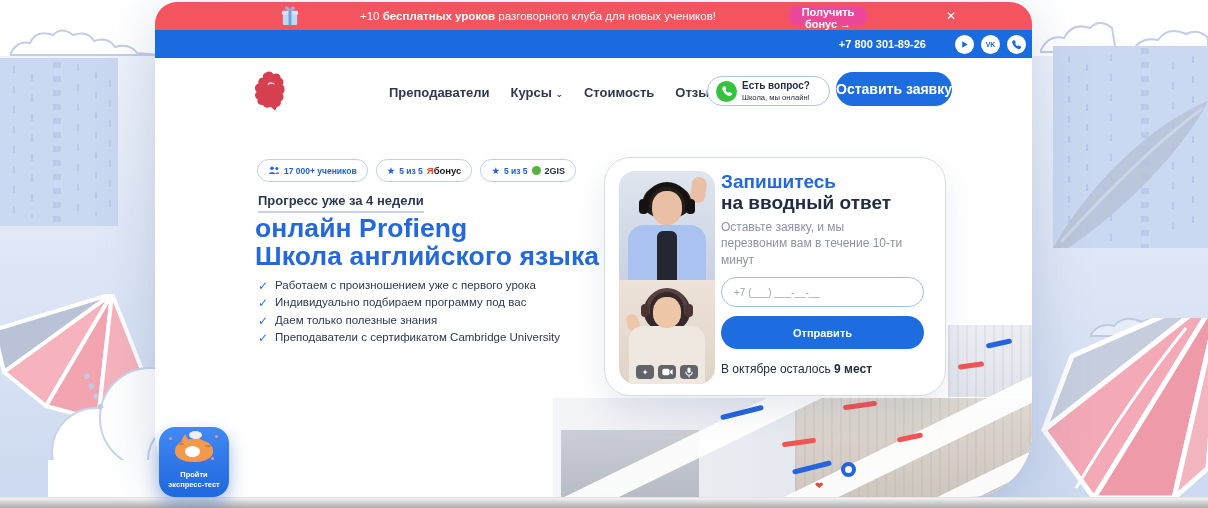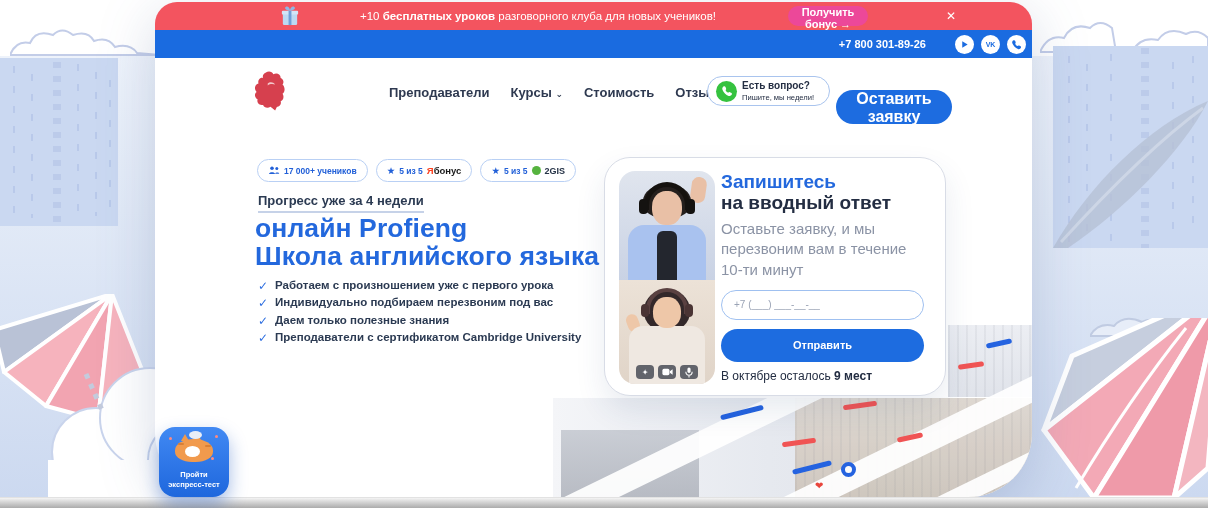--- a/index.html
+++ b/index.html
@@ -49,39 +49,39 @@
   .logoTag{margin-top:3px;font-size:6.8px;color:#d6404e;line-height:1.35}
   .hnav{position:absolute;left:234px;top:27px;display:flex;gap:21px;font-size:13px;font-weight:700;color:#2e3950}
   .hnav a{color:#2e3950;text-decoration:none;cursor:pointer;white-space:nowrap}
   .hChev{font-size:9px;color:#2e3950}
   .waPill{position:absolute;left:552px;top:18px;width:123px;height:30px;border:1px solid #a9c4ee;
     border-radius:16px;background:#fff;display:flex;align-items:center;gap:5px;padding:0 8px;cursor:pointer}
   .waCircle{width:21px;height:21px;border-radius:50%;background:#35c23f;display:flex;align-items:center;justify-content:center;flex:0 0 auto}
   .waTxt{line-height:1.25}
   .waTxt b{display:block;font-size:10px;color:#232d42}
   .waTxt span{display:block;font-size:7.6px;color:#232d42}
-  .cta{position:absolute;left:681px;top:32px;width:116px;height:34px;border:none;border-radius:17px;
-    background:#1d6ce0;color:#fff;font-size:16px;font-weight:700;cursor:pointer;font-family:inherit}
+  .cta{position:absolute;left:681px;top:14px;width:116px;height:34px;border:none;border-radius:17px;
+    background:#1d6ce0;color:#fff;font-size:14px;font-weight:700;cursor:pointer;font-family:inherit}
 
   
   .badges{position:absolute;left:102px;top:101px;display:flex;gap:8px}
   .badge{height:23px;padding:0 10px;border:1px solid #b9d0f4;border-radius:13px;background:#fff;
     display:inline-flex;align-items:center;gap:4px;font-size:8.5px;font-weight:700;color:#2260d8;cursor:pointer;white-space:nowrap}
   .bStar{color:#2260d8;font-size:9.5px;line-height:1}
   .yFirst{color:#fc3f1d;font-weight:800;font-size:9.5px}
   .yRest{color:#1b1b1b;font-weight:800;font-size:9.5px}
   .gisDot{width:9px;height:9px;border-radius:50%;background:#56b33f;display:inline-block}
   .gisTxt{color:#253246;font-weight:800;font-size:9px}
   .tagline{position:absolute;left:103px;top:135px;font-size:13px;font-weight:800;color:#2b3a52;
     border-bottom:2px solid #c6d2e8;padding-bottom:3px}
   .h1{position:absolute;left:100px;top:156px;font-size:26.5px;font-weight:800;color:#2368dd;line-height:1.06;letter-spacing:.1px}
   .checks{position:absolute;left:103px;top:221px}
   .chkRow{display:flex;gap:7px;align-items:flex-start;margin-bottom:3.5px}
   .chkMark{color:#2f6fe0;font-size:12px;font-weight:800;line-height:1;transform:translateY(1px)}
-  .chkTxt{font-size:11.5px;font-weight:700;color:#2b3a52;line-height:1.2}
+  .chkTxt{font-size:11.5px;font-weight:400;color:#2b3a52;line-height:1.2}
 
   
   .card{position:absolute;left:449px;top:99px;width:342px;height:239px;background:#fff;
     border:1px solid #d8dce6;border-radius:26px;box-shadow:0 14px 30px rgba(44,66,120,.10);z-index:3}
   .video{position:absolute;left:14px;top:13px;width:96px;height:213px;border-radius:16px;overflow:hidden}
   .vTop{position:absolute;left:0;top:0;width:96px;height:109px;background:linear-gradient(180deg,#e0e5ee,#c9d2e4)}
   .vBot{position:absolute;left:0;top:109px;width:96px;height:104px;background:linear-gradient(180deg,#ece2d7,#e0d4c8)}
   .pHair1{position:absolute;left:24px;top:13px;width:48px;height:34px;background:#241f1d;border-radius:50% 50% 42% 42%}
   .pFace1{position:absolute;left:33px;top:20px;width:30px;height:34px;background:#e9c0a6;border-radius:46%}
   .pBand1{position:absolute;left:25px;top:11px;width:46px;height:28px;border:5px solid #15120f;border-bottom:none;border-radius:24px 24px 0 0}
@@ -96,31 +96,31 @@
   .pCup2a{position:absolute;left:22px;top:24px;width:8px;height:13px;background:#4a3434;border-radius:4px}
   .pCup2b{position:absolute;left:66px;top:24px;width:8px;height:13px;background:#4a3434;border-radius:4px}
   .pBody2{position:absolute;left:10px;top:46px;width:76px;height:58px;background:#efe8e1;border-radius:14px 14px 0 0}
   .pHand2{position:absolute;left:8px;top:34px;width:12px;height:18px;background:#eec7a8;border-radius:6px;transform:rotate(-20deg)}
   .vCtrls{position:absolute;left:50%;bottom:5px;transform:translateX(-50%);display:flex;gap:4px;z-index:2}
   .vBtn{width:18px;height:14px;border-radius:4px;background:rgba(62,66,78,.80);display:flex;align-items:center;
     justify-content:center;color:#fff;font-size:8px;cursor:pointer;border:none}
   .fields{position:absolute;left:116px;top:13px;width:203px}
   .fT1{font-size:19px;font-weight:800;color:#2368dd;line-height:1.12}
   .fT2{font-size:19px;font-weight:800;color:#232d42;line-height:1.12}
-  .fSub{margin-top:5px;font-size:15px;color:#8b93a5;line-height:1.38;width:192px}
+  .fSub{margin-top:5px;font-size:12px;color:#8b93a5;line-height:1.38;width:192px}
   .fInput{margin-top:9px;width:100%;height:30px;border:1.2px solid #9fc0f0;border-radius:15px;
     padding:0 12px;font-size:10px;color:#5a6375;font-family:inherit;outline:none}
   .fInput::placeholder{color:#9aa3b5}
   .fSubmit{margin-top:9px;width:100%;height:33px;border:none;border-radius:17px;background:#1d6ce0;
     color:#fff;font-size:11px;font-weight:700;cursor:pointer;font-family:inherit}
   .consent{margin-top:8px;display:flex;gap:6px;align-items:flex-start}
   .cBox{width:10px;height:10px;border:1.2px solid #a6aebf;border-radius:2.5px;margin-top:1px;flex:0 0 auto;cursor:pointer;background:#fff}
   .cTxt{font-size:8.5px;color:#39445a;line-height:1.42;width:178px}
   .cLink{color:#3b82e8;cursor:pointer}
-  .note{margin-top:7px;font-size:12px;color:#232d42}
+  .note{margin-top:13px;font-size:12px;color:#232d42}
   .note b{font-weight:800}
 
   
   .stripPhoto{position:absolute;left:793px;top:267px;width:84px;height:72px;
     background:linear-gradient(180deg,#eceef3 0%,#e0e3ea 100%)}
   .collage{position:absolute;left:398px;top:340px;width:479px;height:99px;
     background:linear-gradient(90deg,#f4f5f8 0%,#e6e9ef 45%,#dcdfe7 100%)}
   .photoA{position:absolute;left:8px;top:32px;width:138px;height:67px;
     background:linear-gradient(180deg,#c3c7cf,#aeb2bb);opacity:.85}
   .photoB{position:absolute;left:242px;top:0;width:237px;height:99px;
@@ -273,21 +273,21 @@
       </nav>
 
       <div class="waPill">
         <span class="waCircle">
           <svg viewBox="0 0 14 14" width="12" height="12">
               <path d="M3.2 1.6 C4.2 1.2 5 1.6 5.4 2.6 L5.9 4 C6.2 4.8 5.9 5.4 5.3 5.9 C5.9 7.4 7 8.5 8.4 9 C8.9 8.4 9.5 8.1 10.3 8.4 L11.7 9 C12.7 9.4 13 10.3 12.6 11.2 C12 12.6 10.4 13.3 8.9 12.7 C5.6 11.4 3 8.8 1.7 5.5 C1.1 4 1.8 2.4 3.2 1.6 Z" fill="#fff"></path>
             </svg>
         </span>
         <span class="waTxt">
           <b>Есть вопрос?</b>
-          <span>Пишите, мы недели!</span>
+          <span>Школа, мы онлайн!</span>
         </span>
       </div>
 
       <button class="cta">Оставить заявку</button>
 
       <div class="badges">
         <span class="badge">
           <svg viewBox="0 0 12 9" width="12" height="9">
             <g fill="#2260d8">
                 <circle cx="4" cy="2.3" r="1.8"></circle>
@@ -318,21 +318,21 @@
         <div>Школа английского языка</div>
       </h1>
 
       <div class="checks">
         <div class="chkRow">
             <span class="chkMark">✓</span>
             <span class="chkTxt">Работаем с произношением уже с первого урока</span>
           </div>
         <div class="chkRow">
             <span class="chkMark">✓</span>
-            <span class="chkTxt">Индивидуально подбираем перезвоним под вас</span>
+            <span class="chkTxt">Индивидуально подбираем программу под вас</span>
           </div>
         <div class="chkRow">
             <span class="chkMark">✓</span>
             <span class="chkTxt">Даем только полезные знания</span>
           </div>
         <div class="chkRow">
             <span class="chkMark">✓</span>
             <span class="chkTxt">Преподаватели с сертификатом Cambridge University</span>
           </div>
       </div>

